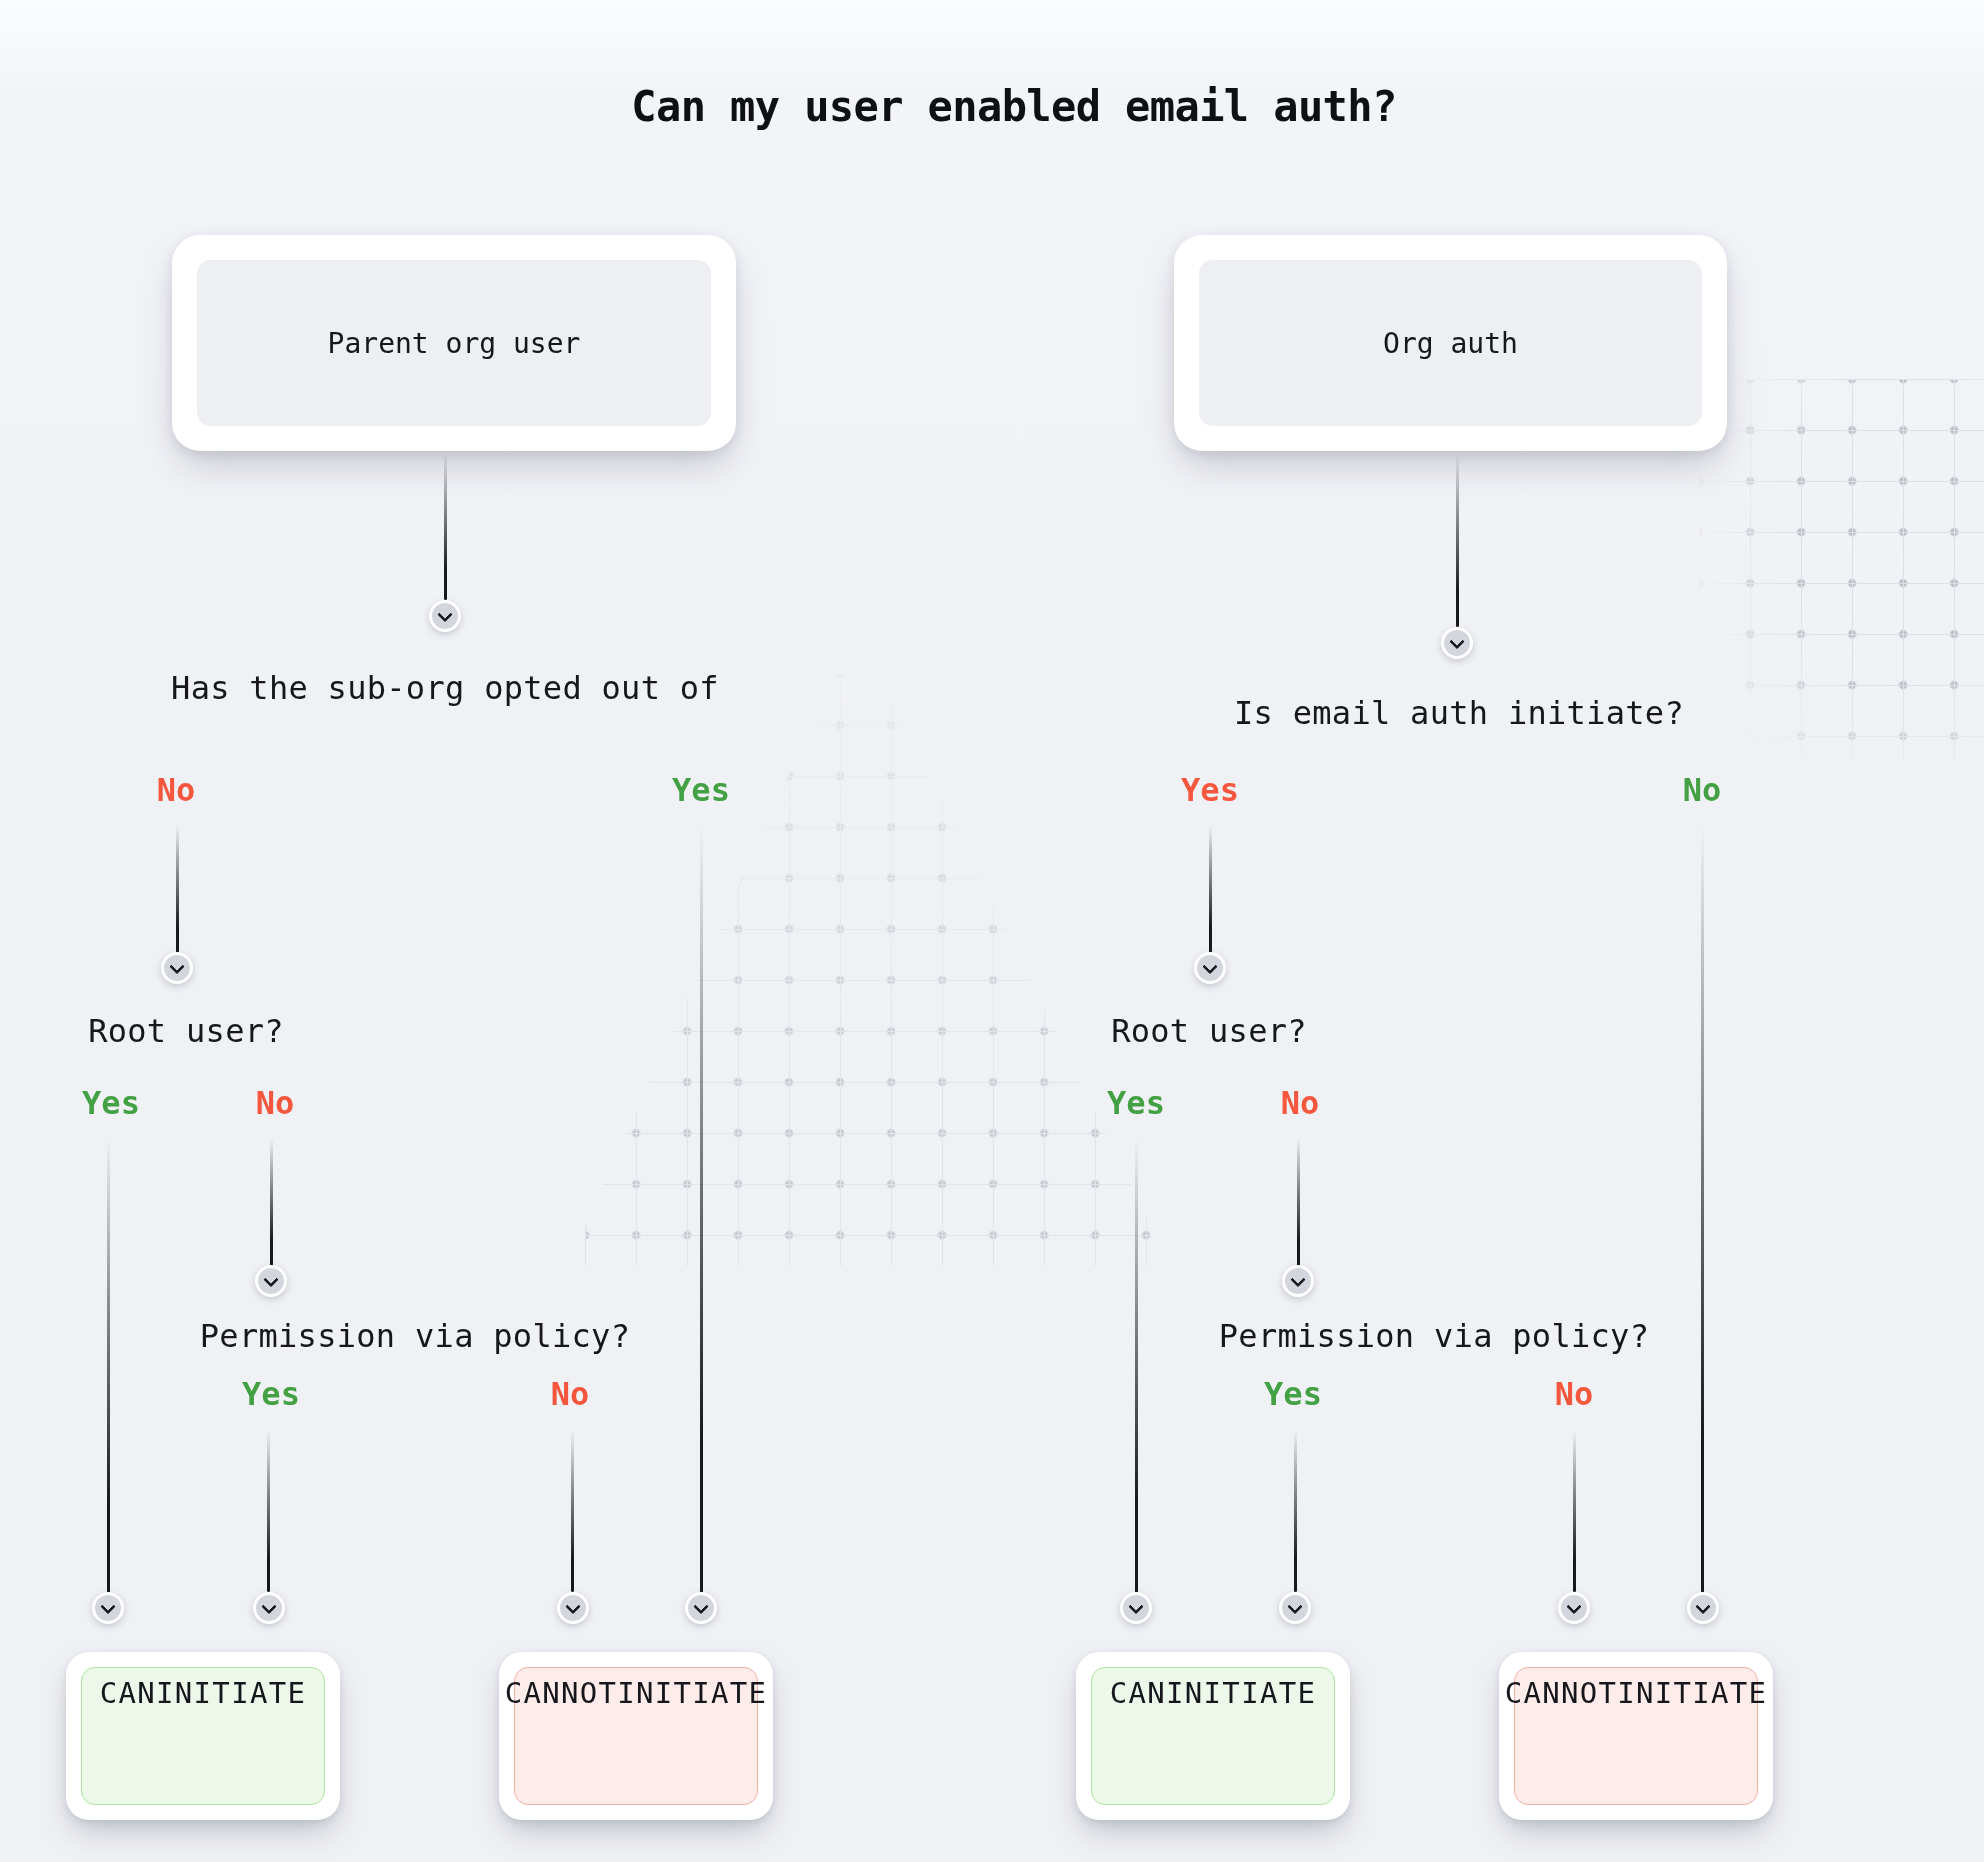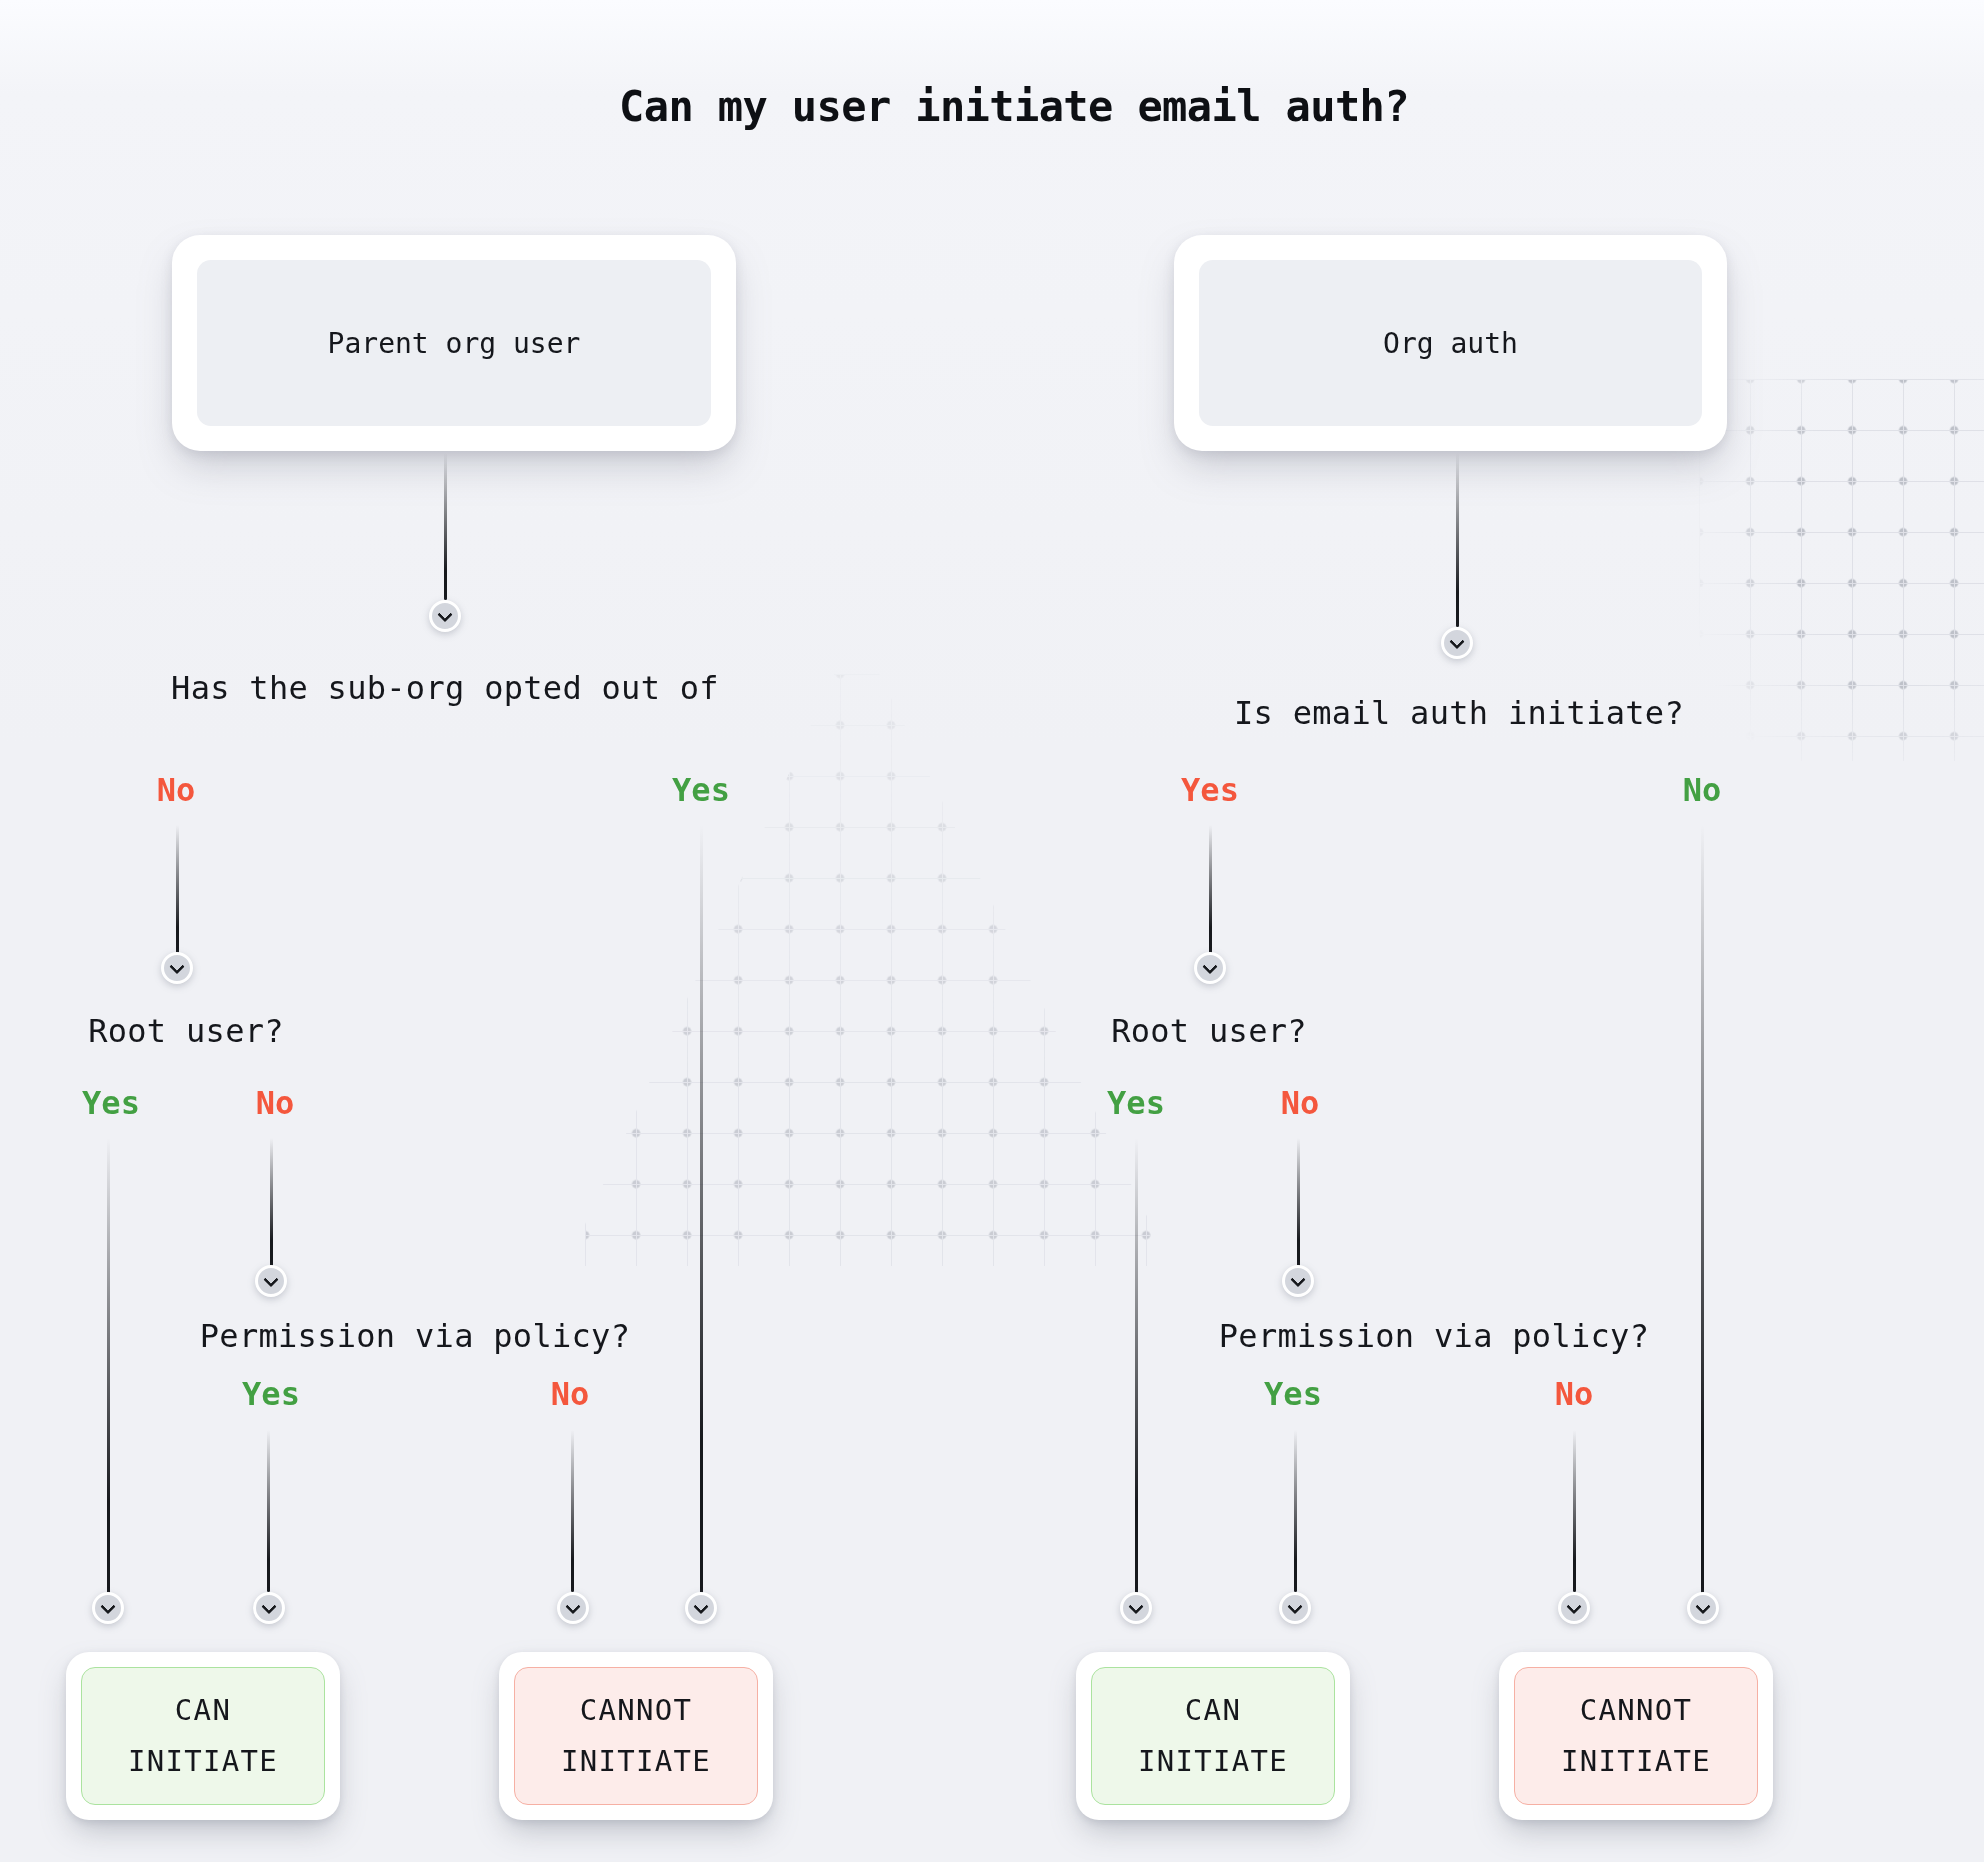--- a/index.html
+++ b/index.html
@@ -71,34 +71,34 @@
   .ans.green { color:var(--green); }
   .ans.red { color:var(--red); }
 
   
   .result {
     position:absolute; width:274px; height:168px; background:#ffffff; border-radius:23px;
     box-shadow:0 15.3px 30.5px -6.4px rgba(125,130,145,.45), 0 2.5px 7.6px rgba(125,130,145,.2);
   }
   .result-inner {
     position:absolute; left:15.3px; top:15.3px; right:15.3px; bottom:15.3px;
-    border-radius:14px; border:1.9px solid; display:flex; flex-direction:column;
-    align-items:center; justify-content:center;
+    border-radius:14px; border:1.9px solid; display:flex; flex-direction:row;
+    align-items:flex-start; justify-content:center;
     font-size:29px; line-height:51px; letter-spacing:1.3px; color:var(--ink);
   }
   .result-inner.can { background:var(--can-fill); border-color:var(--can-border); }
   .result-inner.cannot { background:var(--cannot-fill); border-color:var(--cannot-border); }
 </style>
 </head>
 <body>
 
 <div class="grid grid-mid"></div>
 <div class="grid grid-tr"></div>
 
-<div class="abs cx title" style="left:1014px; top:81px;">Can my user initiate email auth?</div>
+<div class="abs cx title" style="left:1014px; top:81px;">Can my user enabled email auth?</div>
 
 <div class="node" style="left:172px; top:235px; width:564px; height:216px;">
   <div class="node-inner">Parent org user</div>
 </div>
 <div class="node" style="left:1174px; top:235px; width:553px; height:216px;">
   <div class="node-inner">Org auth</div>
 </div>
 
 <div class="stem" style="left:444px; top:453px; height:147px;"></div>
 <div class="dot" style="left:429px; top:600px;">

